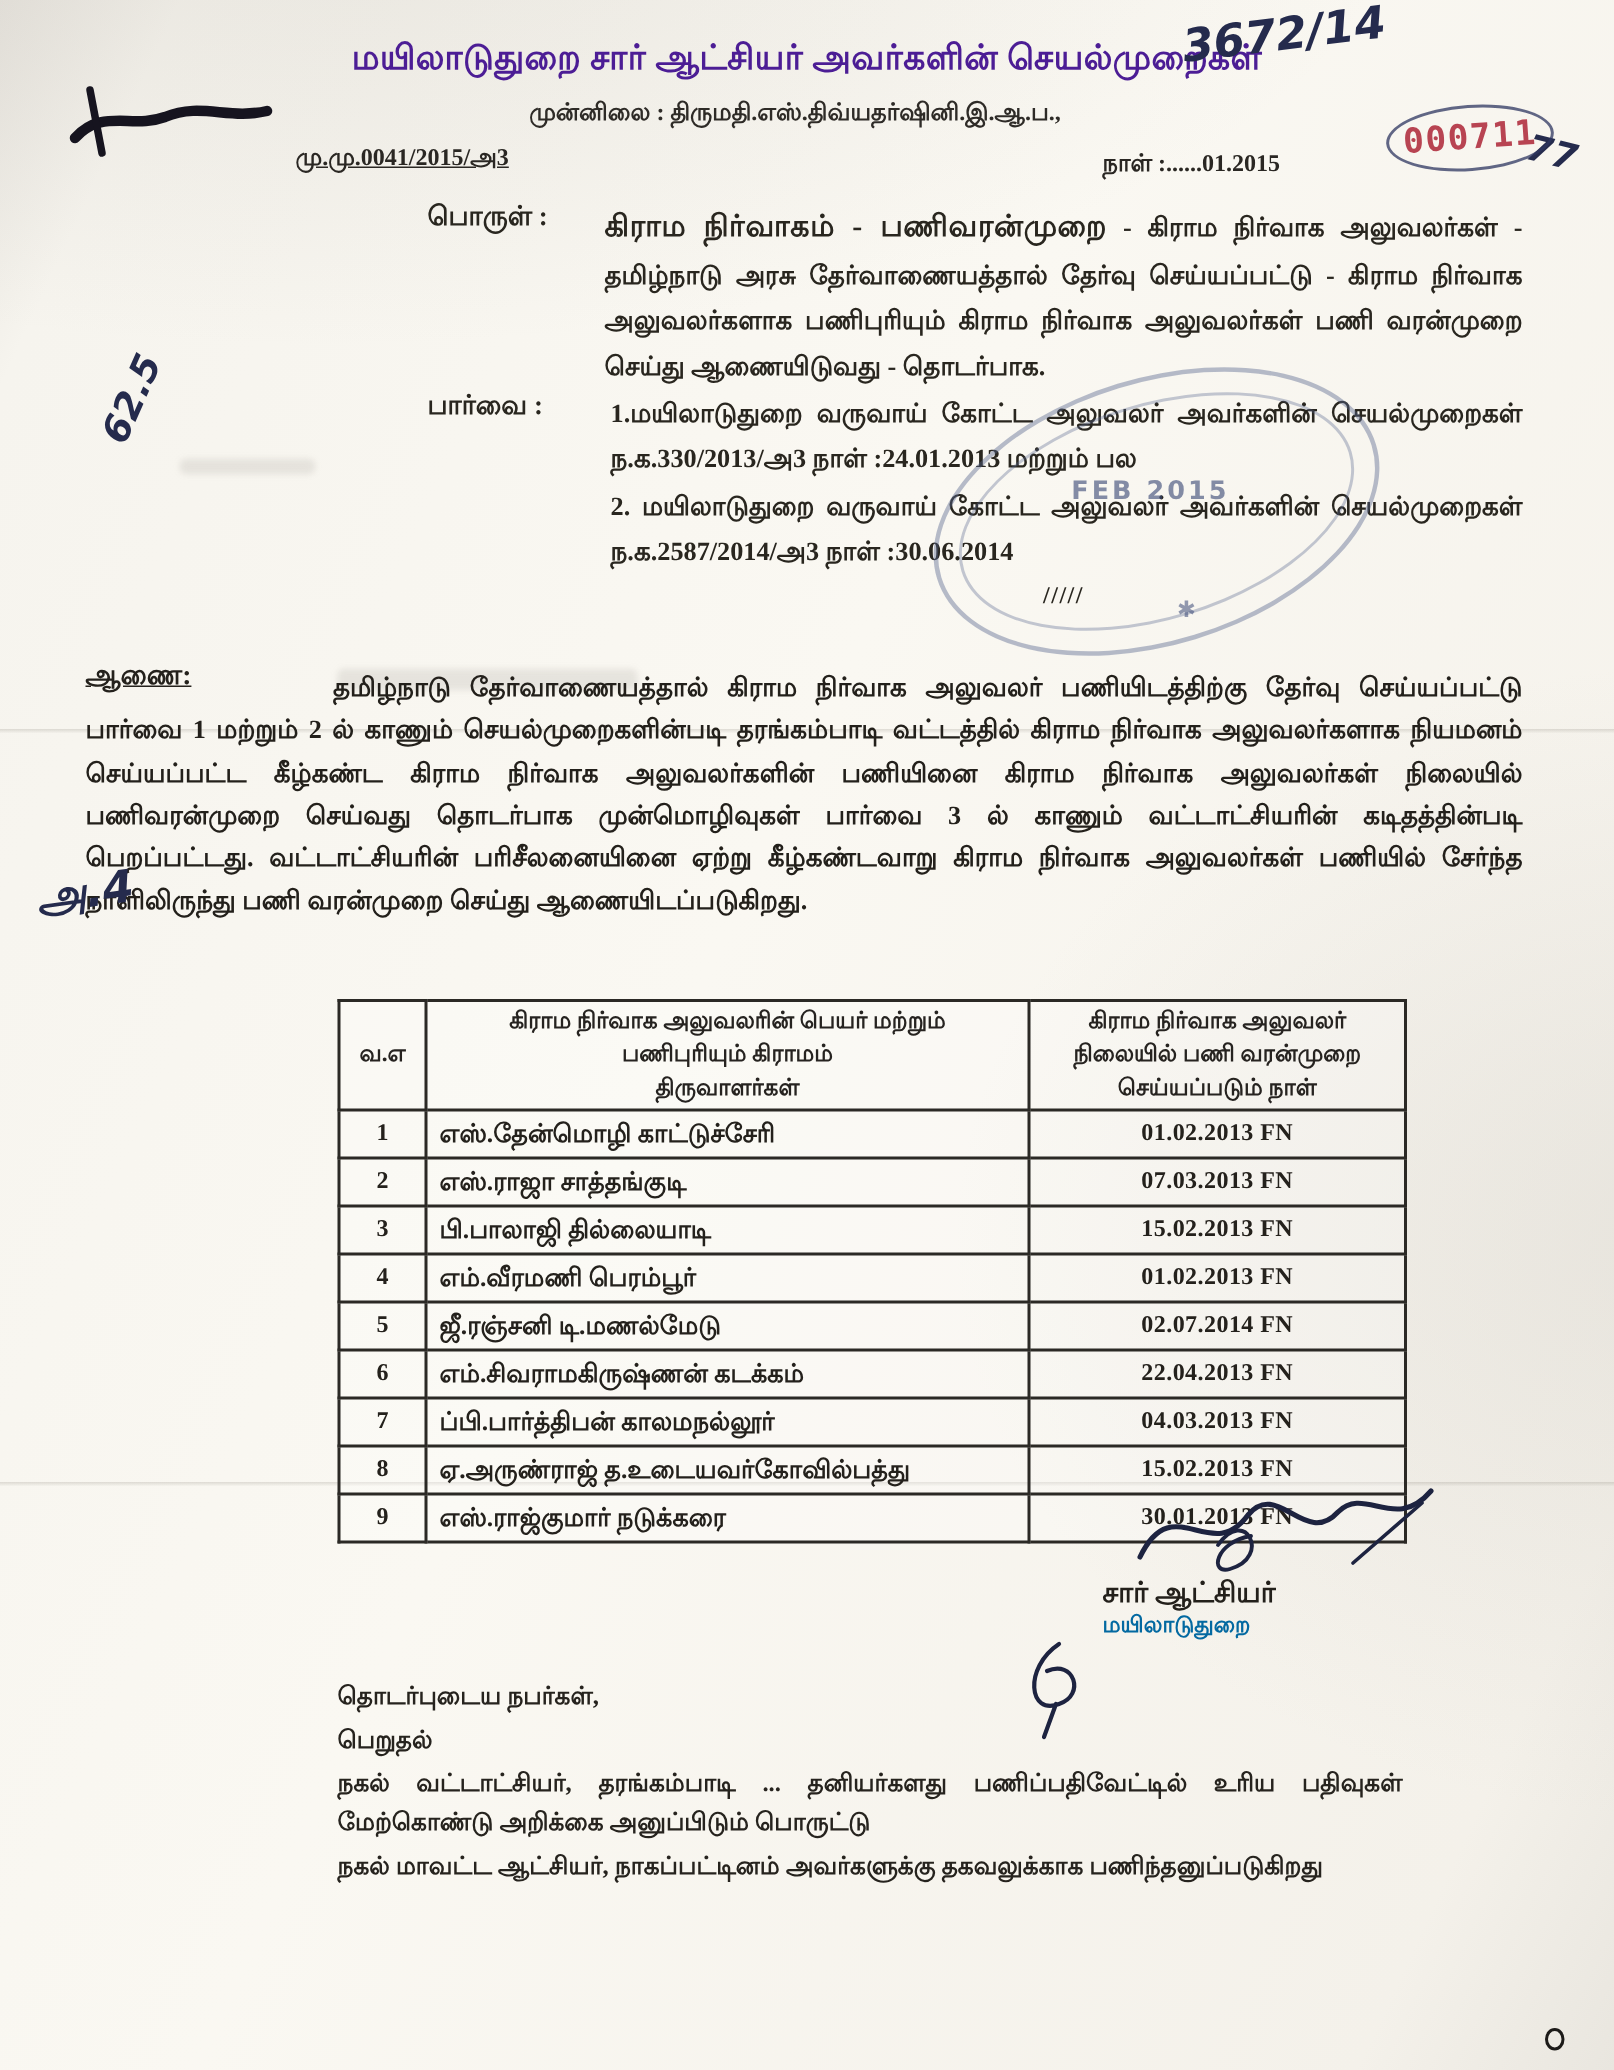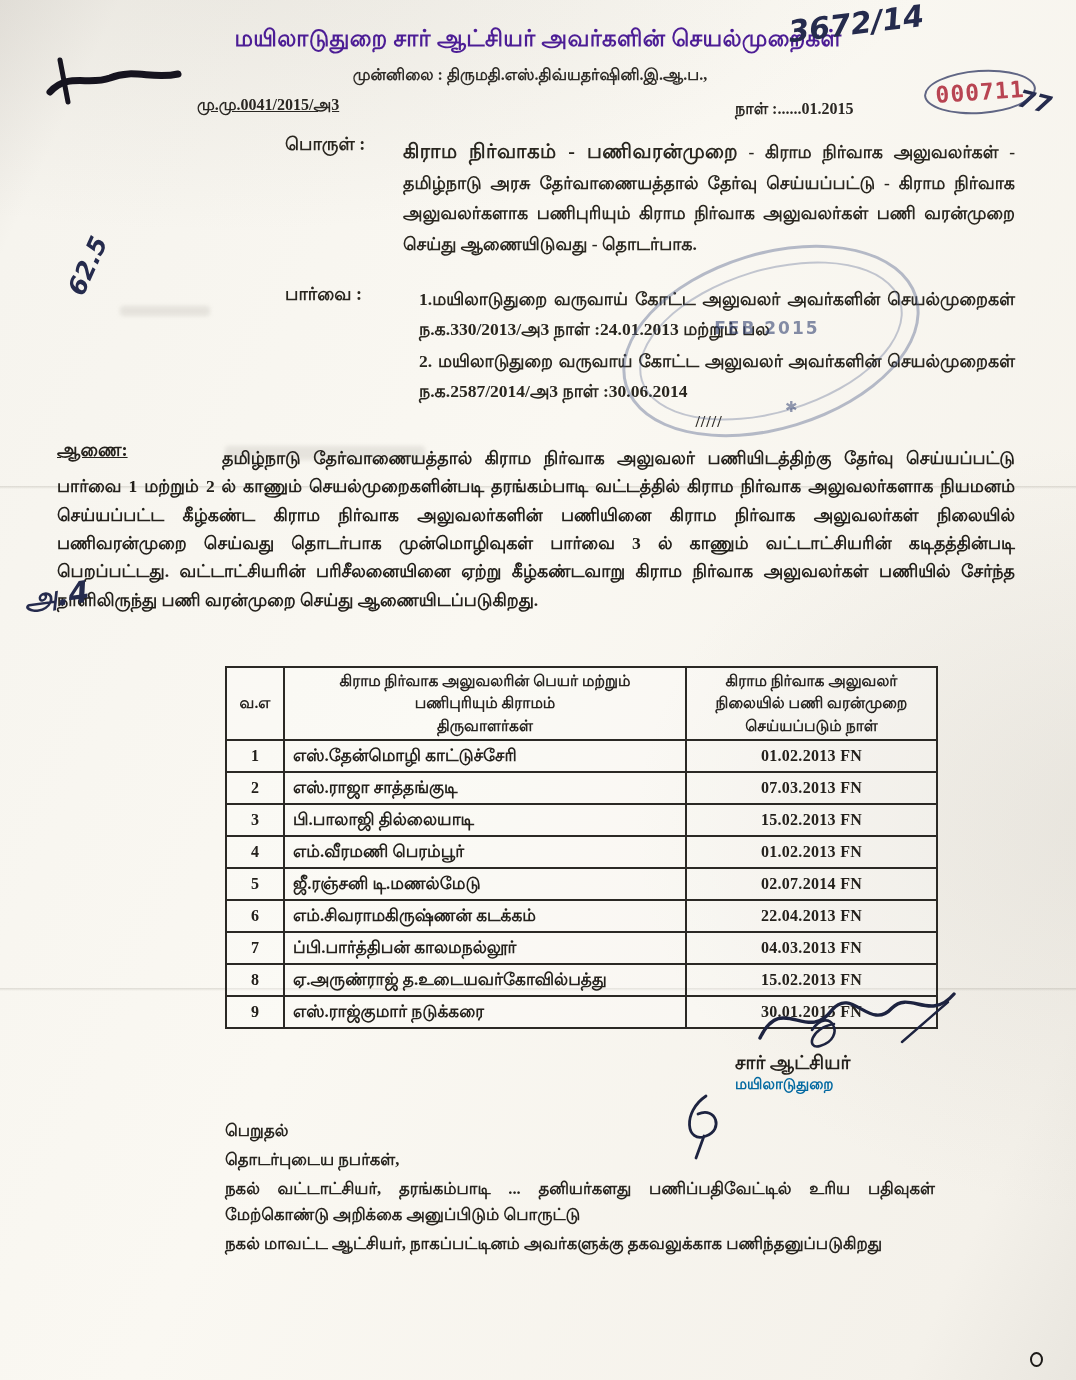--- a/index.html
+++ b/index.html
@@ -24,21 +24,21 @@
     font-size:16px;font-weight:bold;color:#2e2b27;}
   .fileno{position:absolute;top:96px;left:197px;font-size:16px;font-weight:bold;text-decoration:underline;}
   .dateline{position:absolute;top:100px;left:735px;font-size:16px;font-weight:bold;}
 
   
   .block{position:absolute;left:285px;width:740px;display:flex;}
   .block .lbl{width:118px;flex:0 0 118px;font-size:18px;font-weight:bold;color:#29261f;}
   .block .txt{width:612px;text-align:justify;font-size:17.5px;font-weight:bold;
     line-height:1.72;color:#29261f;}
   .subject-lead{font-size:20px;font-weight:bold;letter-spacing:.4px;}
-  .ref-item{margin:0 0 2px 16px;}
+  .ref-item{margin:0 0 2px 4px;}
   .divider{ text-align:center;font-weight:bold;font-size:16px;letter-spacing:1px;}
 
   
   .order-head{position:absolute;top:440px;left:57px;font-size:18.5px;font-weight:bold;
     text-decoration:underline;color:#24211c;}
   .order-body{position:absolute;top:444px;left:57px;width:958px;text-align:justify;
     font-size:17.5px;line-height:1.62;color:#23201b;text-indent:165px;font-weight:bold;}
 
   
   table.gva{position:absolute;top:666px;left:225px;border-collapse:collapse;
@@ -108,21 +108,21 @@
   <div class="title">மயிலாடுதுறை சார் ஆட்சியர் அவர்களின் செயல்முறைகள்</div>
   <div class="presence">முன்னிலை : திருமதி.எஸ்.திவ்யதர்ஷினி.இ.ஆ.ப.,</div>
   <div class="fileno">மு.மு.0041/2015/அ3</div>
   <div class="dateline">நாள் :......01.2015</div>
 
   <div class="block" style="top:134px;">
     <div class="lbl">பொருள் :</div>
     <div class="txt"><span class="subject-lead">கிராம நிர்வாகம் - பணிவரன்முறை</span><span> - கிராம நிர்வாக அலுவலர்கள் - தமிழ்நாடு அரசு தேர்வாணையத்தால் தேர்வு செய்யப்பட்டு - கிராம நிர்வாக அலுவலர்களாக பணிபுரியும் கிராம நிர்வாக அலுவலர்கள் பணி வரன்முறை செய்து ஆணையிடுவது - தொடர்பாக.</span></div>
   </div>
 
-  <div class="block" style="top:284px;">
+  <div class="block" style="top:260px;">
     <div class="lbl">பார்வை :</div>
     <div class="txt">
       <p class="ref-item">1.மயிலாடுதுறை வருவாய் கோட்ட அலுவலர் அவர்களின் செயல்முறைகள் ந.க.330/2013/அ3 நாள் :24.01.2013 மற்றும் பல</p>
       <p class="ref-item">2. மயிலாடுதுறை வருவாய் கோட்ட அலுவலர் அவர்களின் செயல்முறைகள் ந.க.2587/2014/அ3 நாள் :30.06.2014</p>
       <div class="divider">/////</div>
     </div>
   </div>
 
   <div class="order-head">ஆணை:</div>
   <div class="order-body">தமிழ்நாடு தேர்வாணையத்தால் கிராம நிர்வாக அலுவலர் பணியிடத்திற்கு தேர்வு செய்யப்பட்டு பார்வை 1 மற்றும் 2 ல் காணும் செயல்முறைகளின்படி தரங்கம்பாடி வட்டத்தில் கிராம நிர்வாக அலுவலர்களாக நியமனம் செய்யப்பட்ட கீழ்கண்ட கிராம நிர்வாக அலுவலர்களின் பணியினை கிராம நிர்வாக அலுவலர்கள் நிலையில் பணிவரன்முறை செய்வது தொடர்பாக முன்மொழிவுகள் பார்வை 3 ல் காணும் வட்டாட்சியரின் கடிதத்தின்படி பெறப்பட்டது. வட்டாட்சியரின் பரிசீலனையினை ஏற்று கீழ்கண்டவாறு கிராம நிர்வாக அலுவலர்கள் பணியில் சேர்ந்த நாளிலிருந்து பணி வரன்முறை செய்து ஆணையிடப்படுகிறது.</div>
@@ -195,22 +195,22 @@
   </svg>
   <div class="sig-block">
     <div class="sig-desig">சார் ஆட்சியர்</div>
     <div class="sig-place">மயிலாடுதுறை</div>
   </div>
   <svg class="sig-scribble2" width="60" height="70" viewBox="0 0 60 70">
     <path d="M30,4 C6,20 10,52 30,44 C48,38 40,14 22,22 M28,44 L20,66" fill="none" stroke="#1d2340" stroke-width="2.8" stroke-linecap="round"></path>
   </svg>
 
   <div class="footer">
+    <p>தொடர்புடைய நபர்கள்,</p>
     <p>பெறுதல்</p>
-    <p>தொடர்புடைய நபர்கள்,</p>
     <p class="wrapline">நகல் வட்டாட்சியர், தரங்கம்பாடி ... தனியர்களது பணிப்பதிவேட்டில் உரிய பதிவுகள் மேற்கொண்டு அறிக்கை அனுப்பிடும் பொருட்டு</p>
     <p>நகல் மாவட்ட ஆட்சியர், நாகப்பட்டினம் அவர்களுக்கு தகவலுக்காக பணிந்தனுப்படுகிறது</p>
   </div>
 
   <div class="ink hw-ref">3672/14</div>
   <div class="ink hw-side">77</div>
   <div class="ink hw-m1">62.5</div>
   <div class="ink hw-m2">அ.4</div>
 
   <div class="num-stamp">

